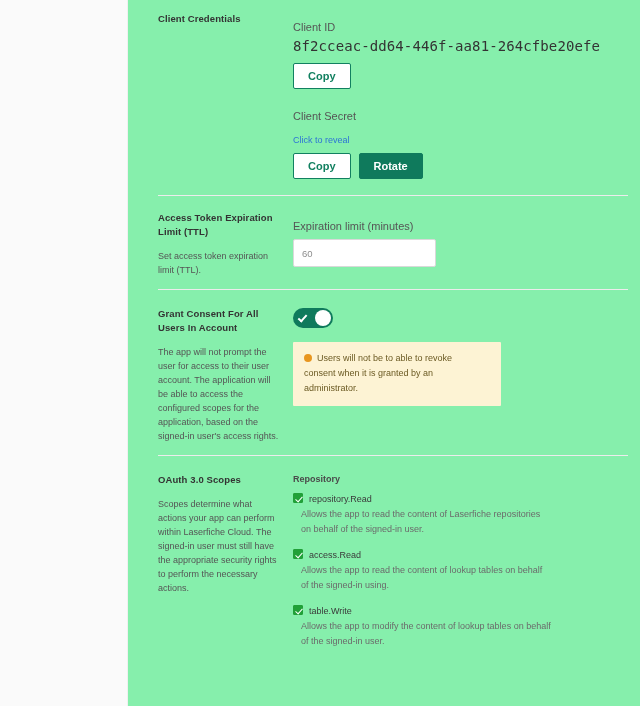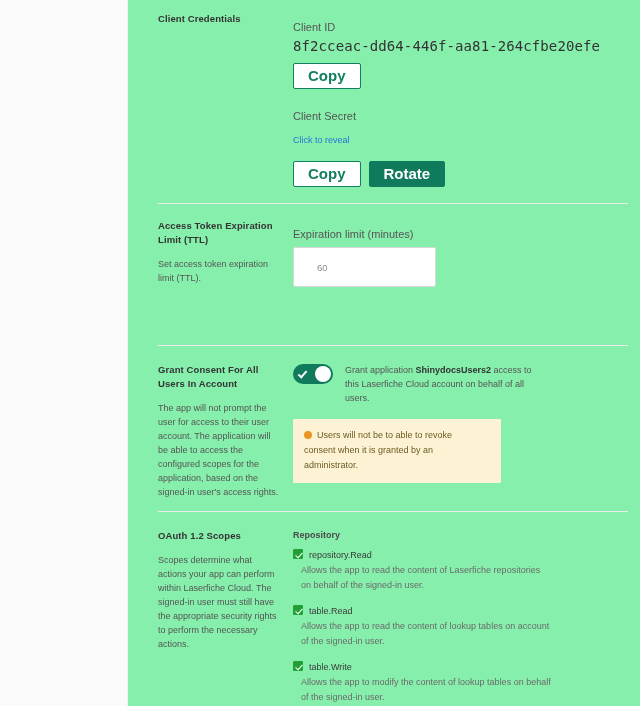--- a/index.html
+++ b/index.html
@@ -81,31 +81,31 @@
     font-size: 14px;
     color: #333333;
     letter-spacing: 0.1px;
     margin: 0 0 10px 0;
     line-height: 13px;
   }
   .link {
     font-size: 9px;
     color: #2d74d6;
     line-height: 14px;
-    margin: 0 0 14px 0;
+    margin: 0 0 6px 0;
     cursor: pointer;
     display: inline-block;
   }
   .spacer-8 { height: 8px; }
 
   
   .btn-row { display: flex; gap: 8px; margin-bottom: 4px; }
   .btn {
     font-family: "Liberation Sans", sans-serif;
-    font-size: 15px;
+    font-size: 11px;
     font-weight: bold;
     padding: 6px 14px;
     border-radius: 2px;
     cursor: pointer;
     line-height: 12px;
     display: inline-block;
   }
   .btn-outline {
     background: #ffffff;
     color: #128060;
@@ -114,28 +114,28 @@
   .btn-solid {
     background: #0f7a5c;
     color: #ffffff;
     border: 1px solid #0f7a5c;
     text-align: center;
   }
 
   
   .text-input {
     width: 143px;
-    height: 40px;
+    height: 28px;
     border: 1px solid #d9d9d9;
     border-radius: 2px;
     background: #ffffff;
     color: #8c8c8c;
     font-size: 9.5px;
     font-family: "Liberation Sans", sans-serif;
-    padding: 0 23px;
+    padding: 0 8px;
     line-height: 22px;
     display: block;
   }
 
   
   .consent-row { display: flex; align-items: flex-start; gap: 12px; margin-bottom: 14px; }
   .toggle {
     width: 40px; height: 20px;
     border-radius: 10px;
     background: #0f7a5c;
@@ -263,46 +263,43 @@
       <div class="col-label">
         <div class="sec-title">Access Token Expiration Limit (TTL)</div>
         <p class="sec-desc">Set access token expiration limit (TTL).</p>
       </div>
       <div class="col-body">
         <div class="field-label">Expiration limit (minutes)</div>
         <input class="text-input" type="text" value="60" style="">
       </div>
     </div>
 
-    <div class="section divided" style="padding-top:18px;margin-top:46px;">
+    <div class="section divided" style="padding-top:18px;">
       <div class="col-label">
         <div class="sec-title">Grant Consent For All Users In Account</div>
         <p class="sec-desc">The app will not prompt the user for access to their user account. The application will be able to access the configured scopes for the application, based on the signed-in user's access rights.</p>
       </div>
       <div class="col-body">
         <div class="consent-row">
           <div class="toggle">
             <div class="tick"></div>
             <div class="knob"></div>
           </div>
-          <div class="consent-text">
-            <span>Grant application </span><b>ShinydocsUsers2</b><span> access to this Laserfiche Cloud account on behalf of all users.</span>
-          </div>
         </div>
         <div class="callout">
           <div class="callout-inner">
             <span class="warn-dot"></span><span>Users will not be to able to revoke consent when it is granted by an administrator.</span>
           </div>
         </div>
       </div>
     </div>
 
     <div class="section divided" style="padding-top:18px;">
       <div class="col-label">
-        <div class="sec-title">OAuth 1.2 Scopes</div>
+        <div class="sec-title">OAuth 3.0 Scopes</div>
         <p class="sec-desc">Scopes determine what actions your app can perform within Laserfiche Cloud. The signed-in user must still have the appropriate security rights to perform the necessary actions.</p>
       </div>
       <div class="col-body">
 
         <div>
           <div class="scope-group-title">Repository</div>
 
           <div class="scope-item">
             <div class="scope-head">
               <div class="cbx"></div>
@@ -311,23 +308,23 @@
             <div class="scope-desc">Allows the app to read the content of Laserfiche repositories on behalf of the signed-in user.</div>
           </div>
 
         </div>
 
         <div style="margin-top:6px;">
 
           <div class="scope-item">
             <div class="scope-head">
               <div class="cbx"></div>
-              <div class="scope-name">table.Read</div>
+              <div class="scope-name">access.Read</div>
             </div>
-            <div class="scope-desc">Allows the app to read the content of lookup tables on account of the signed-in user.</div>
+            <div class="scope-desc">Allows the app to read the content of lookup tables on behalf of the signed-in using.</div>
           </div>
 
           <div class="scope-item">
             <div class="scope-head">
               <div class="cbx"></div>
               <div class="scope-name">table.Write</div>
             </div>
             <div class="scope-desc">Allows the app to modify the content of lookup tables on behalf of the signed-in user.</div>
           </div>
         </div>

